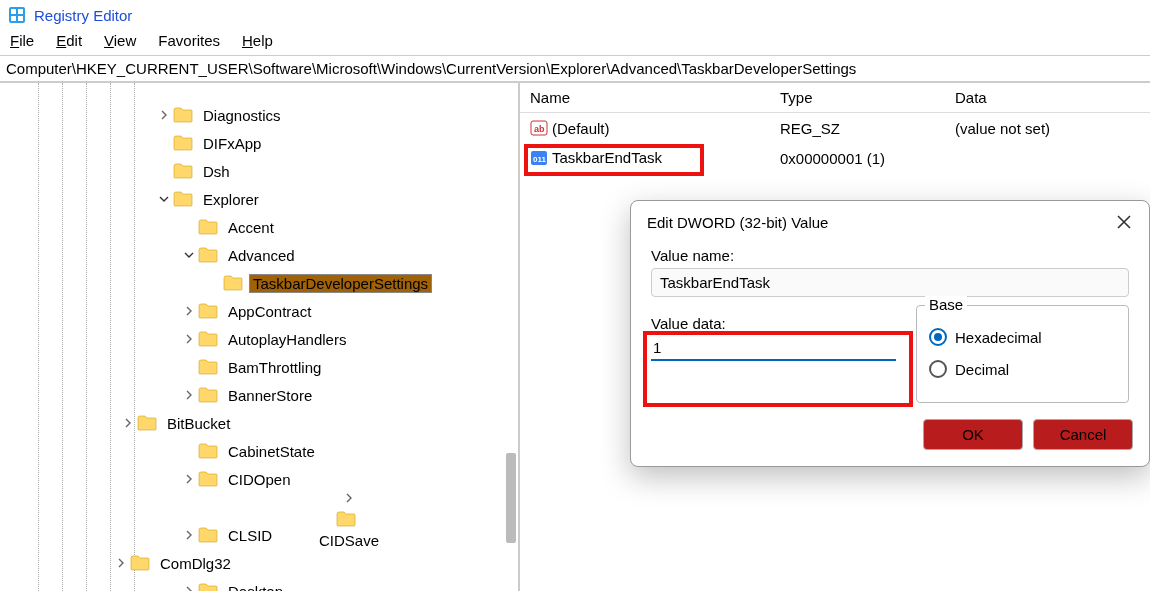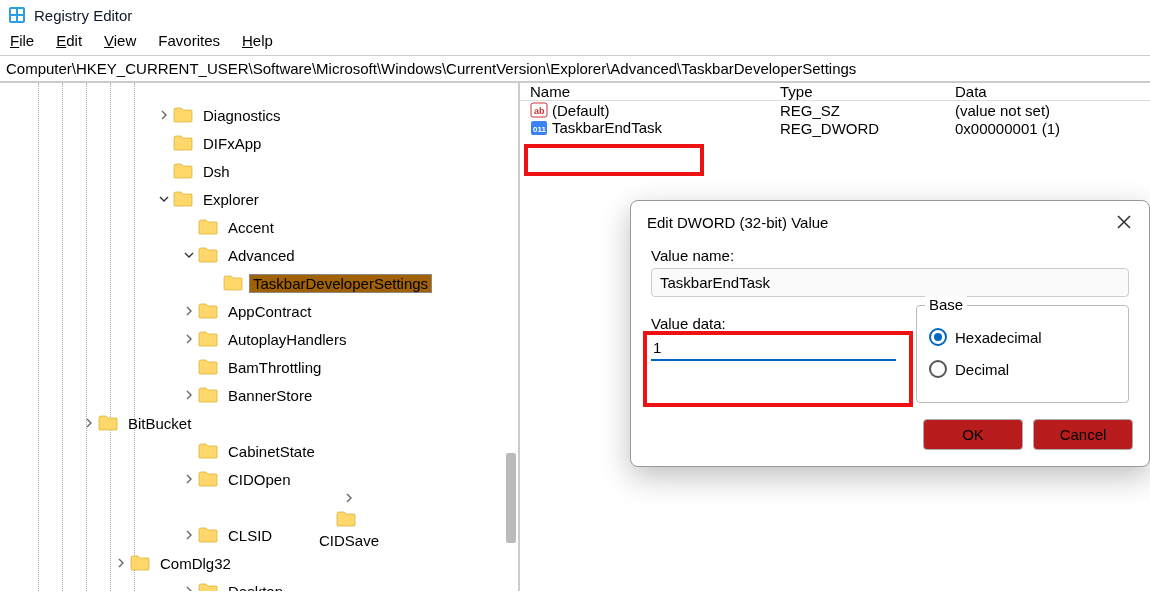--- a/index.html
+++ b/index.html
@@ -1,18 +1,18 @@
 <!DOCTYPE html>
 <html><head>
 <meta charset="utf-8">
 <style>
   * { box-sizing: border-box; }
   html, body { margin:0; padding:0; width:1150px; height:600px; font-family: "Segoe UI", Arial, sans-serif; font-size:15px; color:#000; background:#fff; overflow:hidden; }
 
-  .title-bar { display:flex; align-items:center; gap:8px; padding:6px 8px 4px 8px; color:#0f172a; font-size:15px;}
+  .title-bar { display:flex; align-items:center; gap:8px; padding:6px 8px 4px 8px; color:#1d4ed8; font-size:15px;}
   .title-bar .app-icon { width:18px; height:18px; }
 
   .menu-bar { display:flex; gap:22px; padding:4px 10px 6px 10px; border-bottom:1px solid #ccc; font-size:15px;}
   .menu-item { cursor:default; }
   .menu-item span.ul { text-decoration:underline; }
 
   .address-bar { padding:4px 6px 4px 6px; border-bottom:2px solid #ccc; font-size:15px; white-space:nowrap; overflow:hidden;}
 
   .main { display:flex; height: calc(600px - 92px); }
   .tree-pane { width:520px; border-right:2px solid #ccc; position:relative; overflow:hidden;}
@@ -22,21 +22,21 @@
   .tree-node { display:flex; align-items:center; height:28px; white-space:nowrap;}
   .tree-node .expander { width:18px; text-align:center; color:#555; font-size:12px; font-family:Arial; flex:0 0 18px;}
   .tree-node .expander svg { display:block; margin:auto;}
   .folder-icon { width:20px; height:16px; margin-right:6px; flex:0 0 20px;}
   .tree-node .label { padding:1px 4px; }
   .tree-node .label.selected { background:#a16207; border:1px solid #888; padding:0 3px;}
 
   .vlines { position:absolute; top:0; left:0; height:100%; width:100%; pointer-events:none;}
   .vline { position:absolute; top:0; height:100%; border-left:1px dotted #aaa; }
 
-  .values-header, .values-row { display:flex; align-items:center; height:18px; font-size:15px;}
+  .values-header, .values-row { display:flex; align-items:center; height:30px; font-size:15px;}
   .values-header { border-bottom:1px solid #ddd; color:#000;}
   .col-name { width:260px; padding-left:10px;}
   .col-type { width:175px;}
   .col-data { flex:1;}
   .val-icon { width:18px; height:18px; margin-right:4px; flex:0 0 18px; }
 
   .highlight-red { position:absolute; border:4px solid #e11; pointer-events:none;}
 
   .dialog { position:absolute; left:630px; top:200px; width:520px; background:#fff; border:1px solid #999; border-radius:8px; box-shadow:0 10px 30px rgba(0,0,0,0.25); overflow:hidden;}
   .dialog-title { display:flex; justify-content:space-between; align-items:center; padding:12px 16px 8px 16px; font-size:15px;}
@@ -192,21 +192,21 @@
           <span class="expander">
             <svg width="10" height="10" viewBox="0 0 10 10">
               <path d="M3 1 L7 5 L3 9" fill="none" stroke="#666" stroke-width="1.4"></path>
             </svg>
           </span>
           <span class="folder-icon"><svg viewBox="0 0 20 16">
               <path d="M1 3 Q1 1 3 1 H8 L10 3 H18 Q19 3 19 4 V14 Q19 15 18 15 H2 Q1 15 1 14 Z" fill="#ffd76a" stroke="#caa21a" stroke-width="0.6"></path>
             </svg></span>
           <span class="label">BannerStore</span>
         </div>
-        <div class="tree-node" style="padding-left: 80px;">
+        <div class="tree-node" style="padding-left: 119px;">
           <span class="expander">
             <svg width="10" height="10" viewBox="0 0 10 10">
               <path d="M3 1 L7 5 L3 9" fill="none" stroke="#666" stroke-width="1.4"></path>
             </svg>
           </span>
           <span class="folder-icon"><svg viewBox="0 0 20 16">
               <path d="M1 3 Q1 1 3 1 H8 L10 3 H18 Q19 3 19 4 V14 Q19 15 18 15 H2 Q1 15 1 14 Z" fill="#ffd76a" stroke="#caa21a" stroke-width="0.6"></path>
             </svg></span>
           <span class="label">BitBucket</span>
         </div>
@@ -295,21 +295,20 @@
           <div class="col-data">(value not set)</div>
         </div>
         <div class="values-row">
           <div class="col-name" style="display:flex;align-items:flex-start">
             <span class="val-icon"><svg viewBox="0 0 18 18">
                 <rect x="1" y="2" width="16" height="14" rx="2" fill="#3b82f6"></rect>
                 <text x="3" y="13" font-size="8" fill="#fff" font-family="Arial" font-weight="bold">011</text>
               </svg></span>
             <span>TaskbarEndTask</span>
           </div>
-          <div class="col-type">REG_DWORD</div>
           <div class="col-data">0x00000001 (1)</div>
         </div>
       </div>
     <div class="highlight-red" style="left:4px; top:61px; width:180px; height:32px;"></div>
   </div>
 </div>
 
 <div class="dialog">
   <div class="dialog-title">
     <span>Edit DWORD (32-bit) Value</span>

